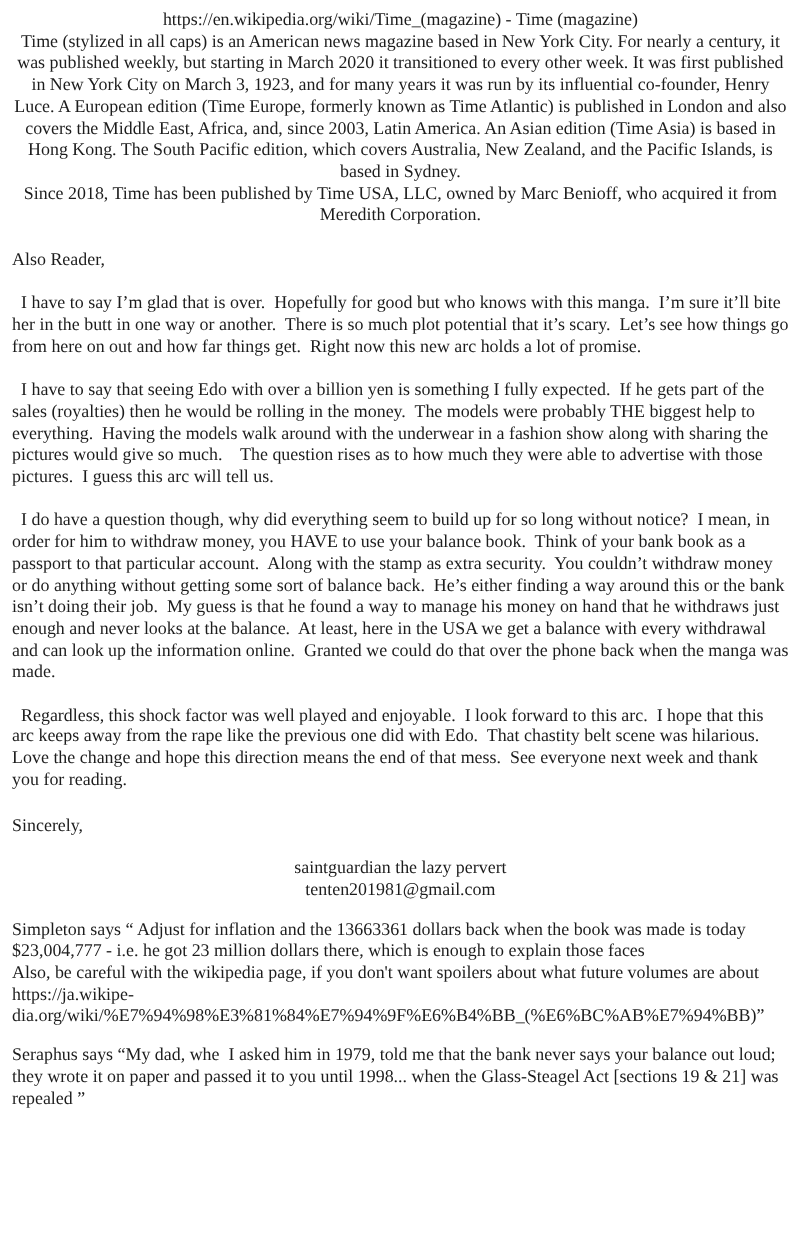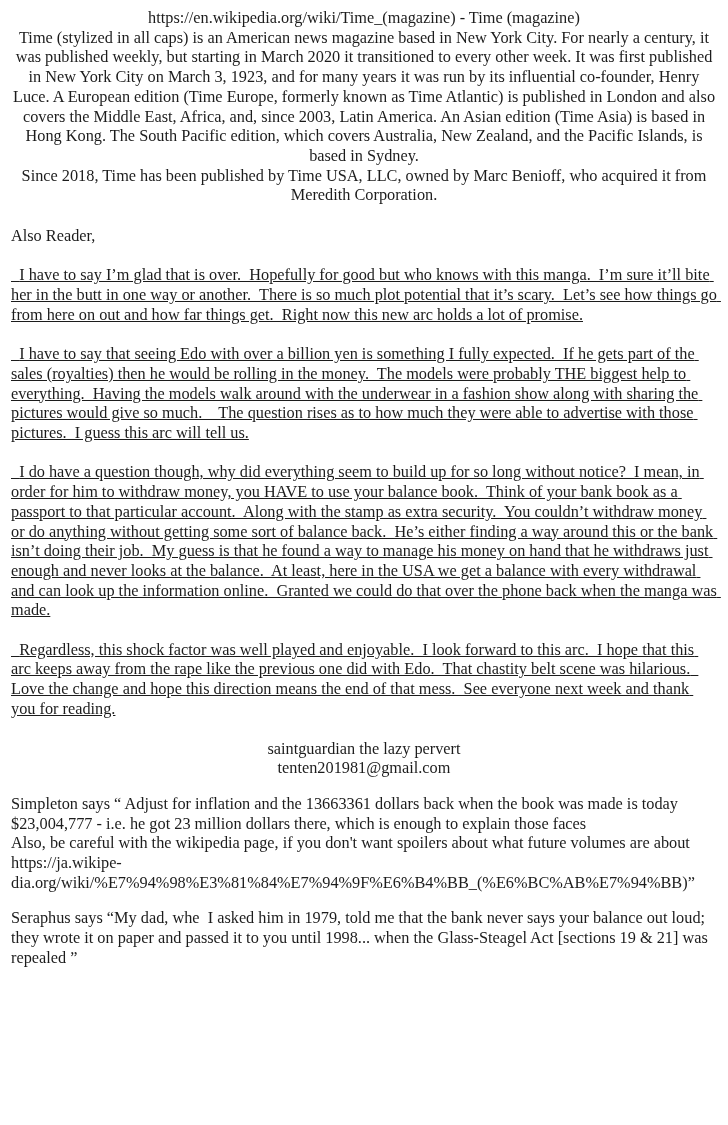--- a/index.html
+++ b/index.html
@@ -17,21 +17,21 @@
     color: #1c1c1c;
     font-family: "Liberation Serif", "DejaVu Serif", serif;
     font-size: 16.3px;
     line-height: 19.7px;
     overflow: hidden;
   }
   .center { text-align: center; }
   .prewrap { white-space: pre-wrap; }
   .doc-header div { margin: 0; }
   .salutation { margin-top: 21px; }
-  .para { margin: 19.7px 0 0 0; white-space: pre-wrap; text-decoration: underline; }
+  .para { margin: 19.7px 0 0 0; white-space: pre-wrap; }
   .closing { margin-top: 21px; }
   .signature { margin-top: 20px; text-align: center; }
   .comment { margin-top: 16px; }
   .comment div { margin: 0; }
 </style>
 </head>
 <body>
 
 <div class="page">
 
@@ -45,20 +45,21 @@
     <div class="salutation">Also Reader,</div>
 
     <p class="para">  I have to say I’m glad that is over.  Hopefully for good but who knows with this manga.  I’m sure it’ll bite her in the butt in one way or another.  There is so much plot potential that it’s scary.  Let’s see how things go from here on out and how far things get.  Right now this new arc holds a lot of promise.</p>
 
     <p class="para">  I have to say that seeing Edo with over a billion yen is something I fully expected.  If he gets part of the sales (royalties) then he would be rolling in the money.  The models were probably THE biggest help to everything.  Having the models walk around with the underwear in a fashion show along with sharing the pictures would give so much.    The question rises as to how much they were able to advertise with those pictures.  I guess this arc will tell us.</p>
 
     <p class="para">  I do have a question though, why did everything seem to build up for so long without notice?  I mean, in order for him to withdraw money, you HAVE to use your balance book.  Think of your bank book as a passport to that particular account.  Along with the stamp as extra security.  You couldn’t withdraw money or do anything without getting some sort of balance back.  He’s either finding a way around this or the bank isn’t doing their job.  My guess is that he found a way to manage his money on hand that he withdraws just enough and never looks at the balance.  At least, here in the USA we get a balance with every withdrawal and can look up the information online.  Granted we could do that over the phone back when the manga was made.</p>
 
     <p class="para">  Regardless, this shock factor was well played and enjoyable.  I look forward to this arc.  I hope that this arc keeps away from the rape like the previous one did with Edo.  That chastity belt scene was hilarious.  Love the change and hope this direction means the end of that mess.  See everyone next week and thank you for reading.</p>
 
+    <div class="closing">Sincerely,</div>
 
     <div class="signature">
       <div>saintguardian the lazy pervert</div>
       <div>tenten201981@gmail.com</div>
     </div>
   </section>
 
   <section>
     <div class="comment">
       <div class="prewrap">Simpleton says “ Adjust for inflation and the 13663361 dollars back when the book was made is today $23,004,777 - i.e. he got 23 million dollars there, which is enough to explain those faces</div>

